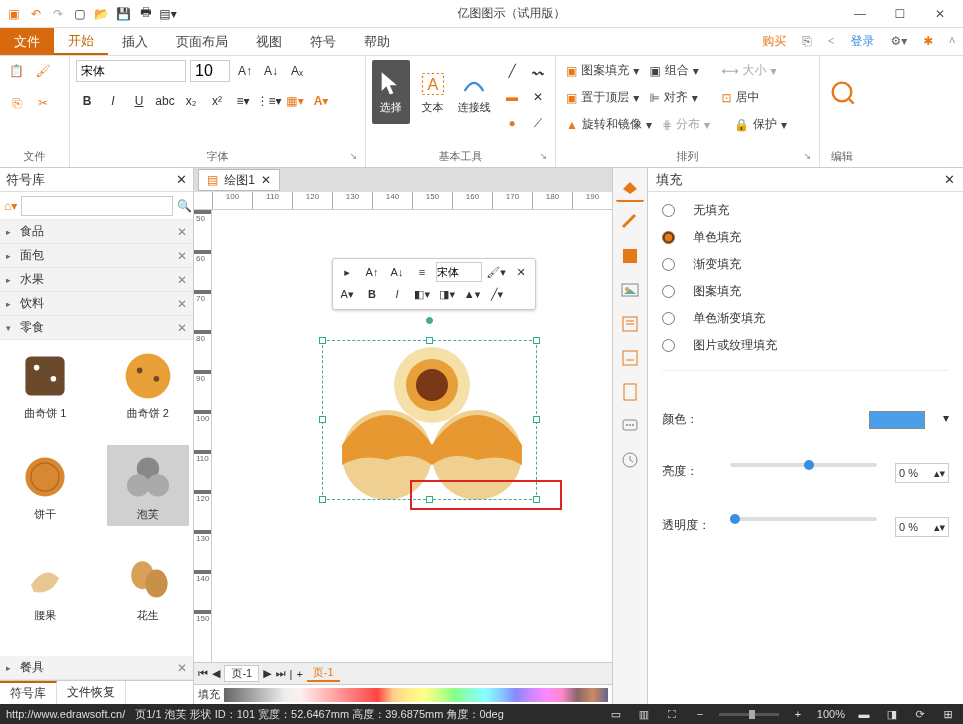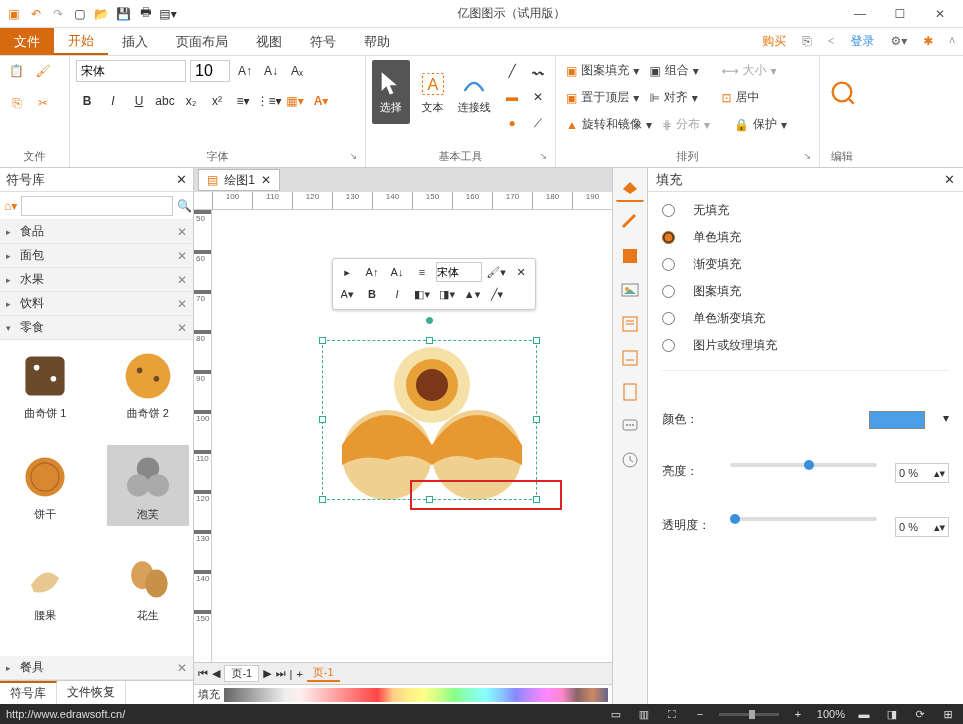--- a/index.html
+++ b/index.html
@@ -594,20 +594,21 @@
             <span>0 %</span>
             <span>▴▾</span>
           </div>
         </div>
     </div>
   </div>
 </div>
 
 <div class="statusbar">
   <a>http://www.edrawsoft.cn/</a>
+  <span>页1/1  泡芙  形状 ID：101  宽度：52.6467mm  高度：39.6875mm  角度：0deg</span>
   <div class="sp"></div>
   <span class="sbtn">▭</span>
   <span class="sbtn">▥</span>
   <span class="sbtn">⛶</span>
   <span class="sbtn">−</span>
   <span style="width:60px;height:3px;background:#555;position:relative">
       <span style="position:absolute;left:30px;top:-3px;width:6px;height:9px;background:#aaa"></span>
     </span>
   <span class="sbtn">+</span>
   <span>100%</span>

